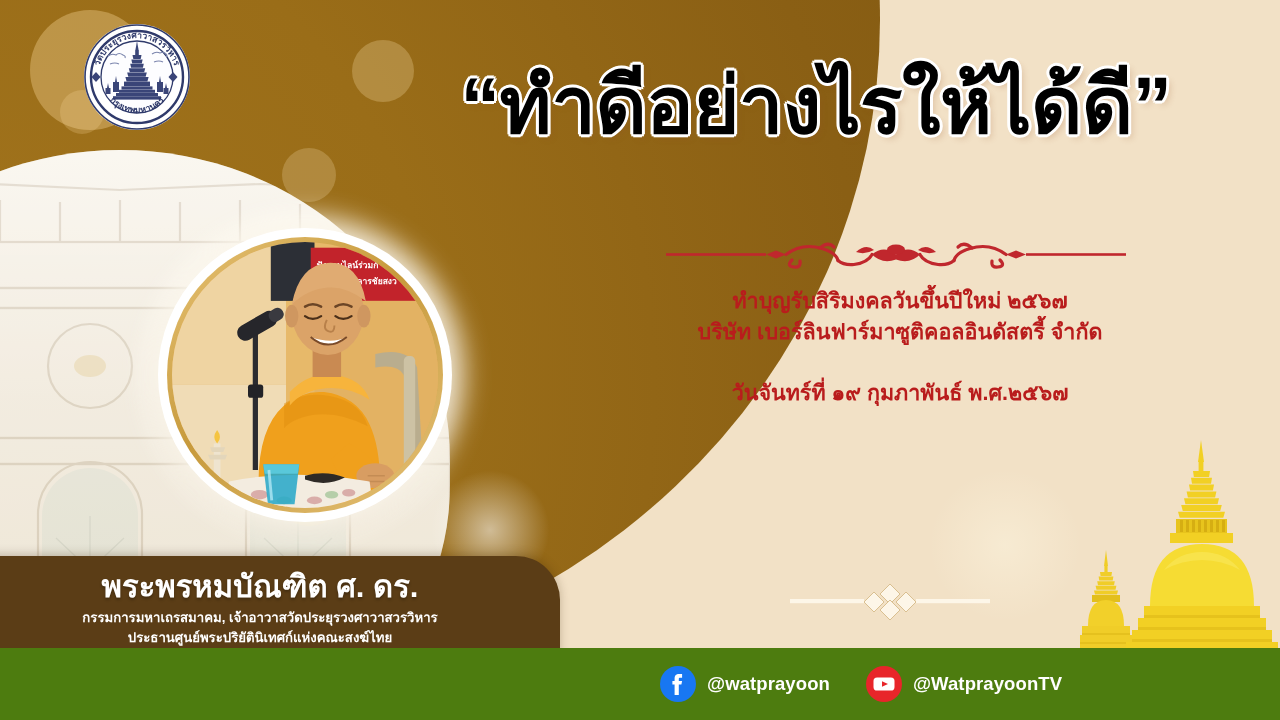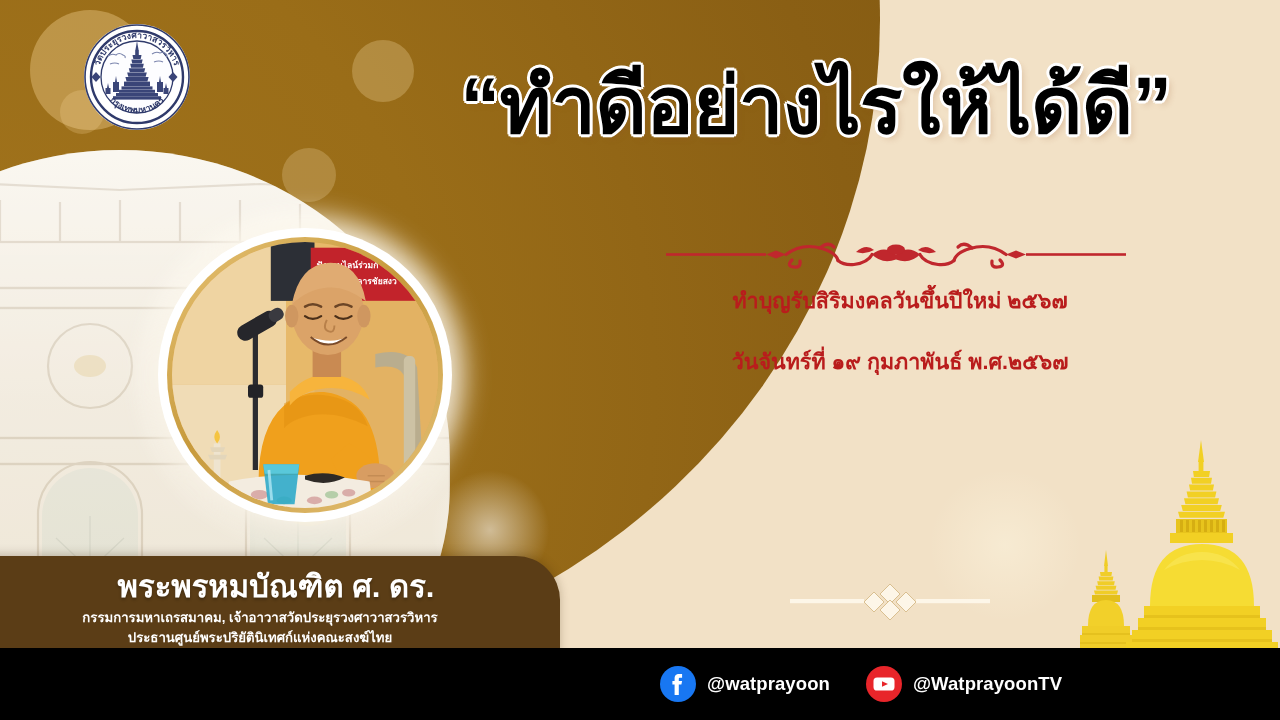--- a/index.html
+++ b/index.html
@@ -98,36 +98,36 @@
   .photo-art { position:absolute; inset:0; }
 
   
   .name-panel {
     position:absolute; left:-40px; top:556px; width:600px; height:200px;
     background:#5b3d16;
     border-radius:0 44px 0 0;
     box-shadow:0 -2px 10px rgba(60,35,8,.25);
   }
   .name-panel .nm {
-    position:absolute; left:56px; top:14px; width:520px;
+    position:absolute; left:40px; top:14px; width:520px;
     text-align:center; color:#fff; font-weight:bold; font-size:31px; line-height:1.1;
     text-shadow:0 2px 3px rgba(0,0,0,.3);
   }
   .name-panel .roles {
     position:absolute; left:40px; top:52px; width:520px;
     text-align:center; color:#fff; font-weight:bold; font-size:13.2px; line-height:1.52;
   }
 
   
   .stupas { position:absolute; right:0; bottom:34px; width:200px; height:246px; }
 
   
   .bottombar {
     position:absolute; left:0; bottom:0; width:1280px; height:72px;
-    background:#000000;
+    background:#4d7c0f;
   }
   .social {
     position:absolute; left:660px; top:0; height:72px;
     display:flex; align-items:center; gap:14px;
   }
   .soc-item { display:flex; align-items:center; gap:11px; }
   .soc-item .handle {
     color:#fff; font-weight:bold; font-size:18.5px; letter-spacing:.1px;
   }
   .soc-item.yt { margin-left:22px;text-align:right; }
@@ -266,20 +266,21 @@
       <path d="M212 20.5 q12-10 24 0 q12-10 24 0 q-10 10 -24 5 q-14 5 -24-5 z"></path>
       <ellipse cx="236" cy="15.5" rx="9" ry="5"></ellipse>
       <path d="M196 18 q10-9 18-2 q-9 5 -18 2 z"></path>
       <path d="M276 18 q-10-9 -18-2 q9 5 18 2 z"></path>
     </g>
   </svg>
 
   <div class="info">
     <div class="para p1">
       <div>ทำบุญรับสิริมงคลวันขึ้นปีใหม่ ๒๕๖๗</div>
+      <div>บริษัท เบอร์ลินฟาร์มาซูติคอลอินดัสตรี้ จำกัด</div>
     </div>
     <div class="para p3">
       <div>วันจันทร์ที่ ๑๙ กุมภาพันธ์ พ.ศ.๒๕๖๗</div>
     </div>
   </div>
 
   <svg class="mini-rule" viewBox="0 0 200 42">
     <rect x="0" y="19" width="74" height="4.2" fill="#fdf6e8"></rect>
     <rect x="126" y="19" width="74" height="4.2" fill="#fdf6e8"></rect>
     <g fill="#fdf6e8" stroke="#d9bf90" stroke-width="1">

